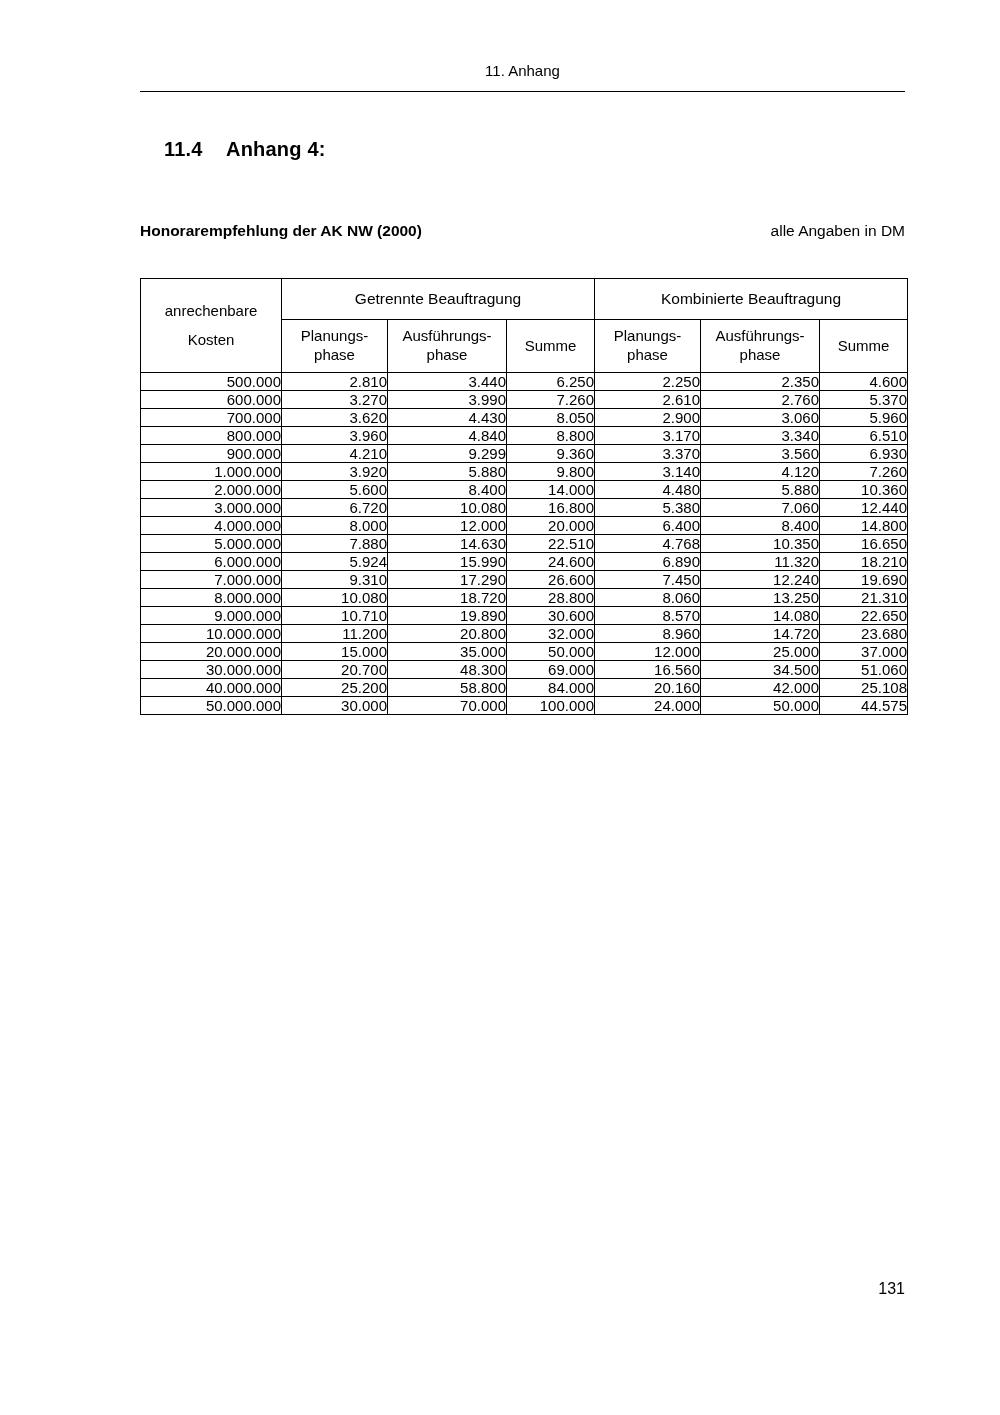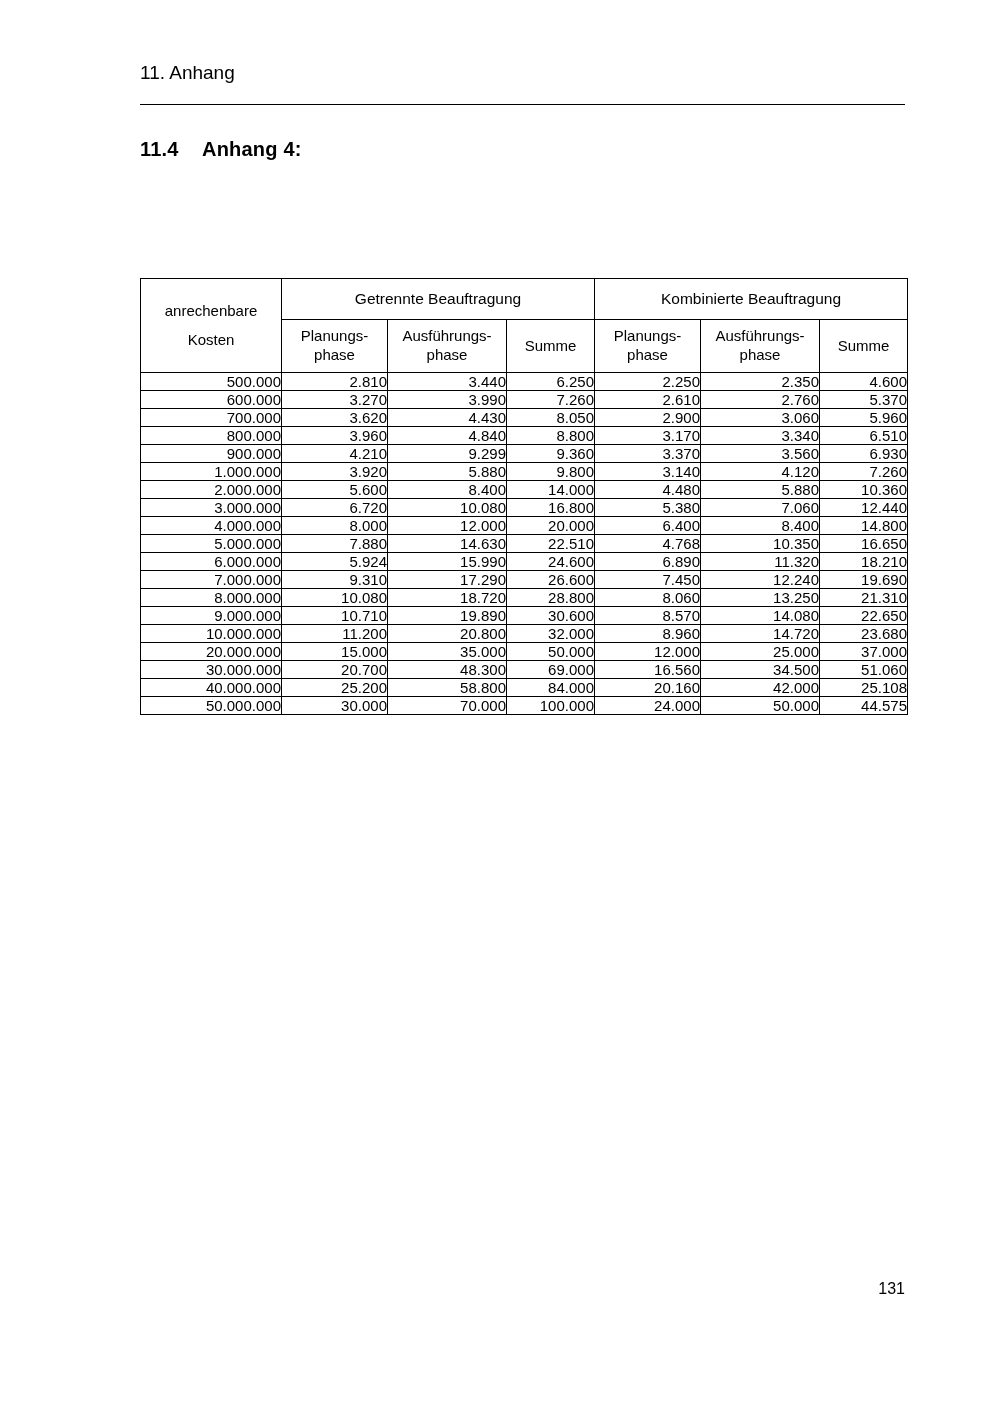--- a/index.html
+++ b/index.html
@@ -20,35 +20,37 @@
     left: 0; top: 0;
     width: 1000px;
     height: 1415px;
     background: #ffffff;
   }
   .header {
     position: absolute;
     left: 140px;
     top: 62px;
     width: 765px;
-    font-size: 19px;
-    padding-bottom: 20px;
+    font-size: 15px;
+    padding-bottom: 12px;
     border-bottom: 1.5px solid #000;
+    text-align: center;
   }
   .section-title {
     position: absolute;
     left: 140px;
     top: 138px;
     font-size: 20px;
     font-weight: bold;
     letter-spacing: 0.2px;
   }
   .section-title .num {
     display: inline-block;
     width: 62px;
+    margin-left: 24px;
   }
   .subtitle-row {
     position: absolute;
     left: 140px;
     top: 222px;
     width: 765px;
     display: flex;
     justify-content: space-between;
     align-items: baseline;
     font-size: 15.5px;
@@ -115,20 +117,24 @@
 <body>
 
 <div class="page">
 
   <div class="header">11. Anhang</div>
 
   <div class="section-title">
     <span class="num">11.4</span><span>Anhang 4:</span>
   </div>
 
+  <div class="subtitle-row">
+    <span class="subtitle-left">Honorarempfehlung der AK NW (2000)</span>
+    <span class="subtitle-right">alle Angaben in DM</span>
+  </div>
 
   <table class="fees">
     <thead>
       <tr>
         <th class="h-rowspan" rowspan="2">
           <div>anrechenbare</div>
           <div>Kosten</div>
         </th>
         <th class="h-group" colspan="3">Getrennte Beauftragung</th>
         <th class="h-group" colspan="3">Kombinierte Beauftragung</th>

